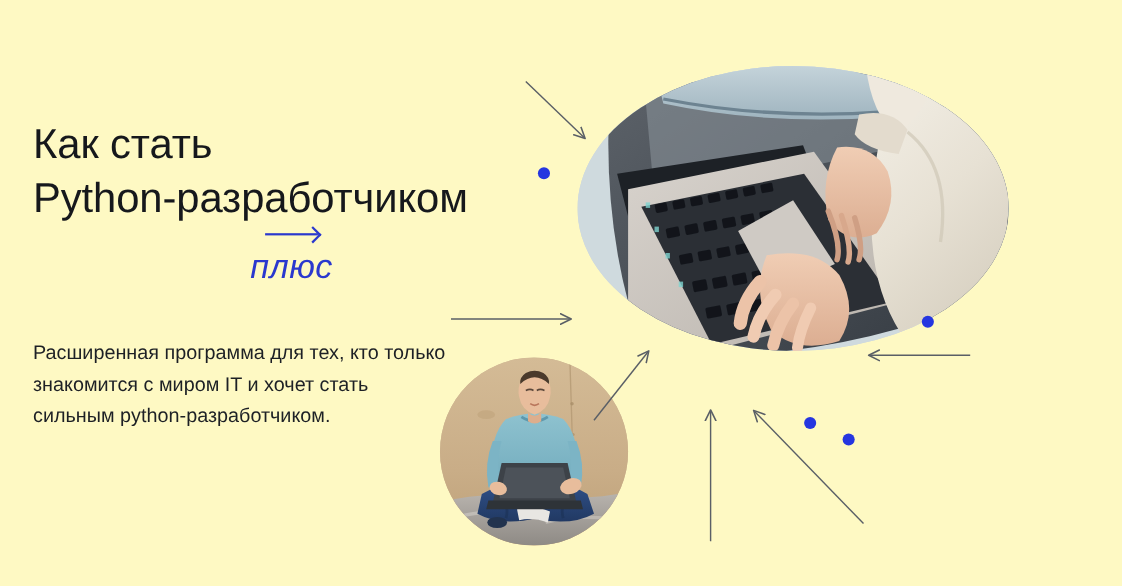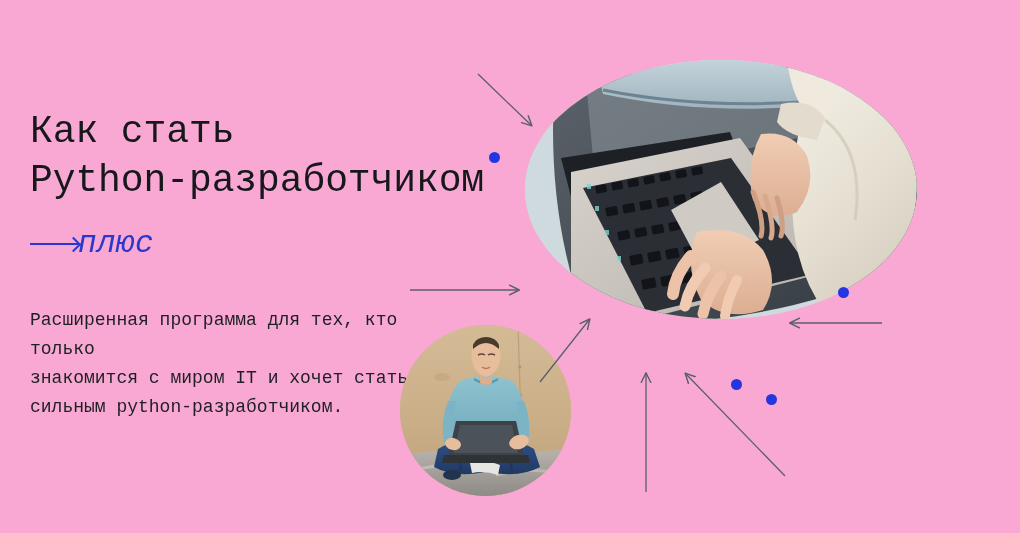--- a/index.html
+++ b/index.html
@@ -5,47 +5,49 @@
 <style>
   html, body {
     margin: 0;
     padding: 0;
     background: #ffffff;
   }
   #page {
     position: relative;
     width: 1020px;
     height: 533px;
-    background: #f9a8d4;
+    background: #fef9c3;
     overflow: hidden;
-    font-family: Liberation Mono, monospace;
+    font-family: Liberation Sans, sans-serif;
     -webkit-font-smoothing: antialiased;
   }
 
   
   .hero-text {
     position: absolute;
     left: 30px;
     top: 108px;
     width: 470px;
   }
   .hero-title {
     margin: 0;
     font-size: 38px;
     line-height: 1.28;
     font-weight: 400;
     color: #16181c;
     letter-spacing: -0.1px;
     white-space: pre-line;
   }
   .hero-sub {
-    margin-top: 23px;
+    margin-top: 7px;
     display: flex;
     align-items: center;
+    gap: 13px;
     color: #2a38ce;
+    flex-direction: column;
   }
   .hero-sub-arrow {
     position: relative;
     display: inline-block;
     width: 48px;
     height: 2px;
     background: #2a38ce;
   }
   .hero-sub-arrow::after {
     content: "";

